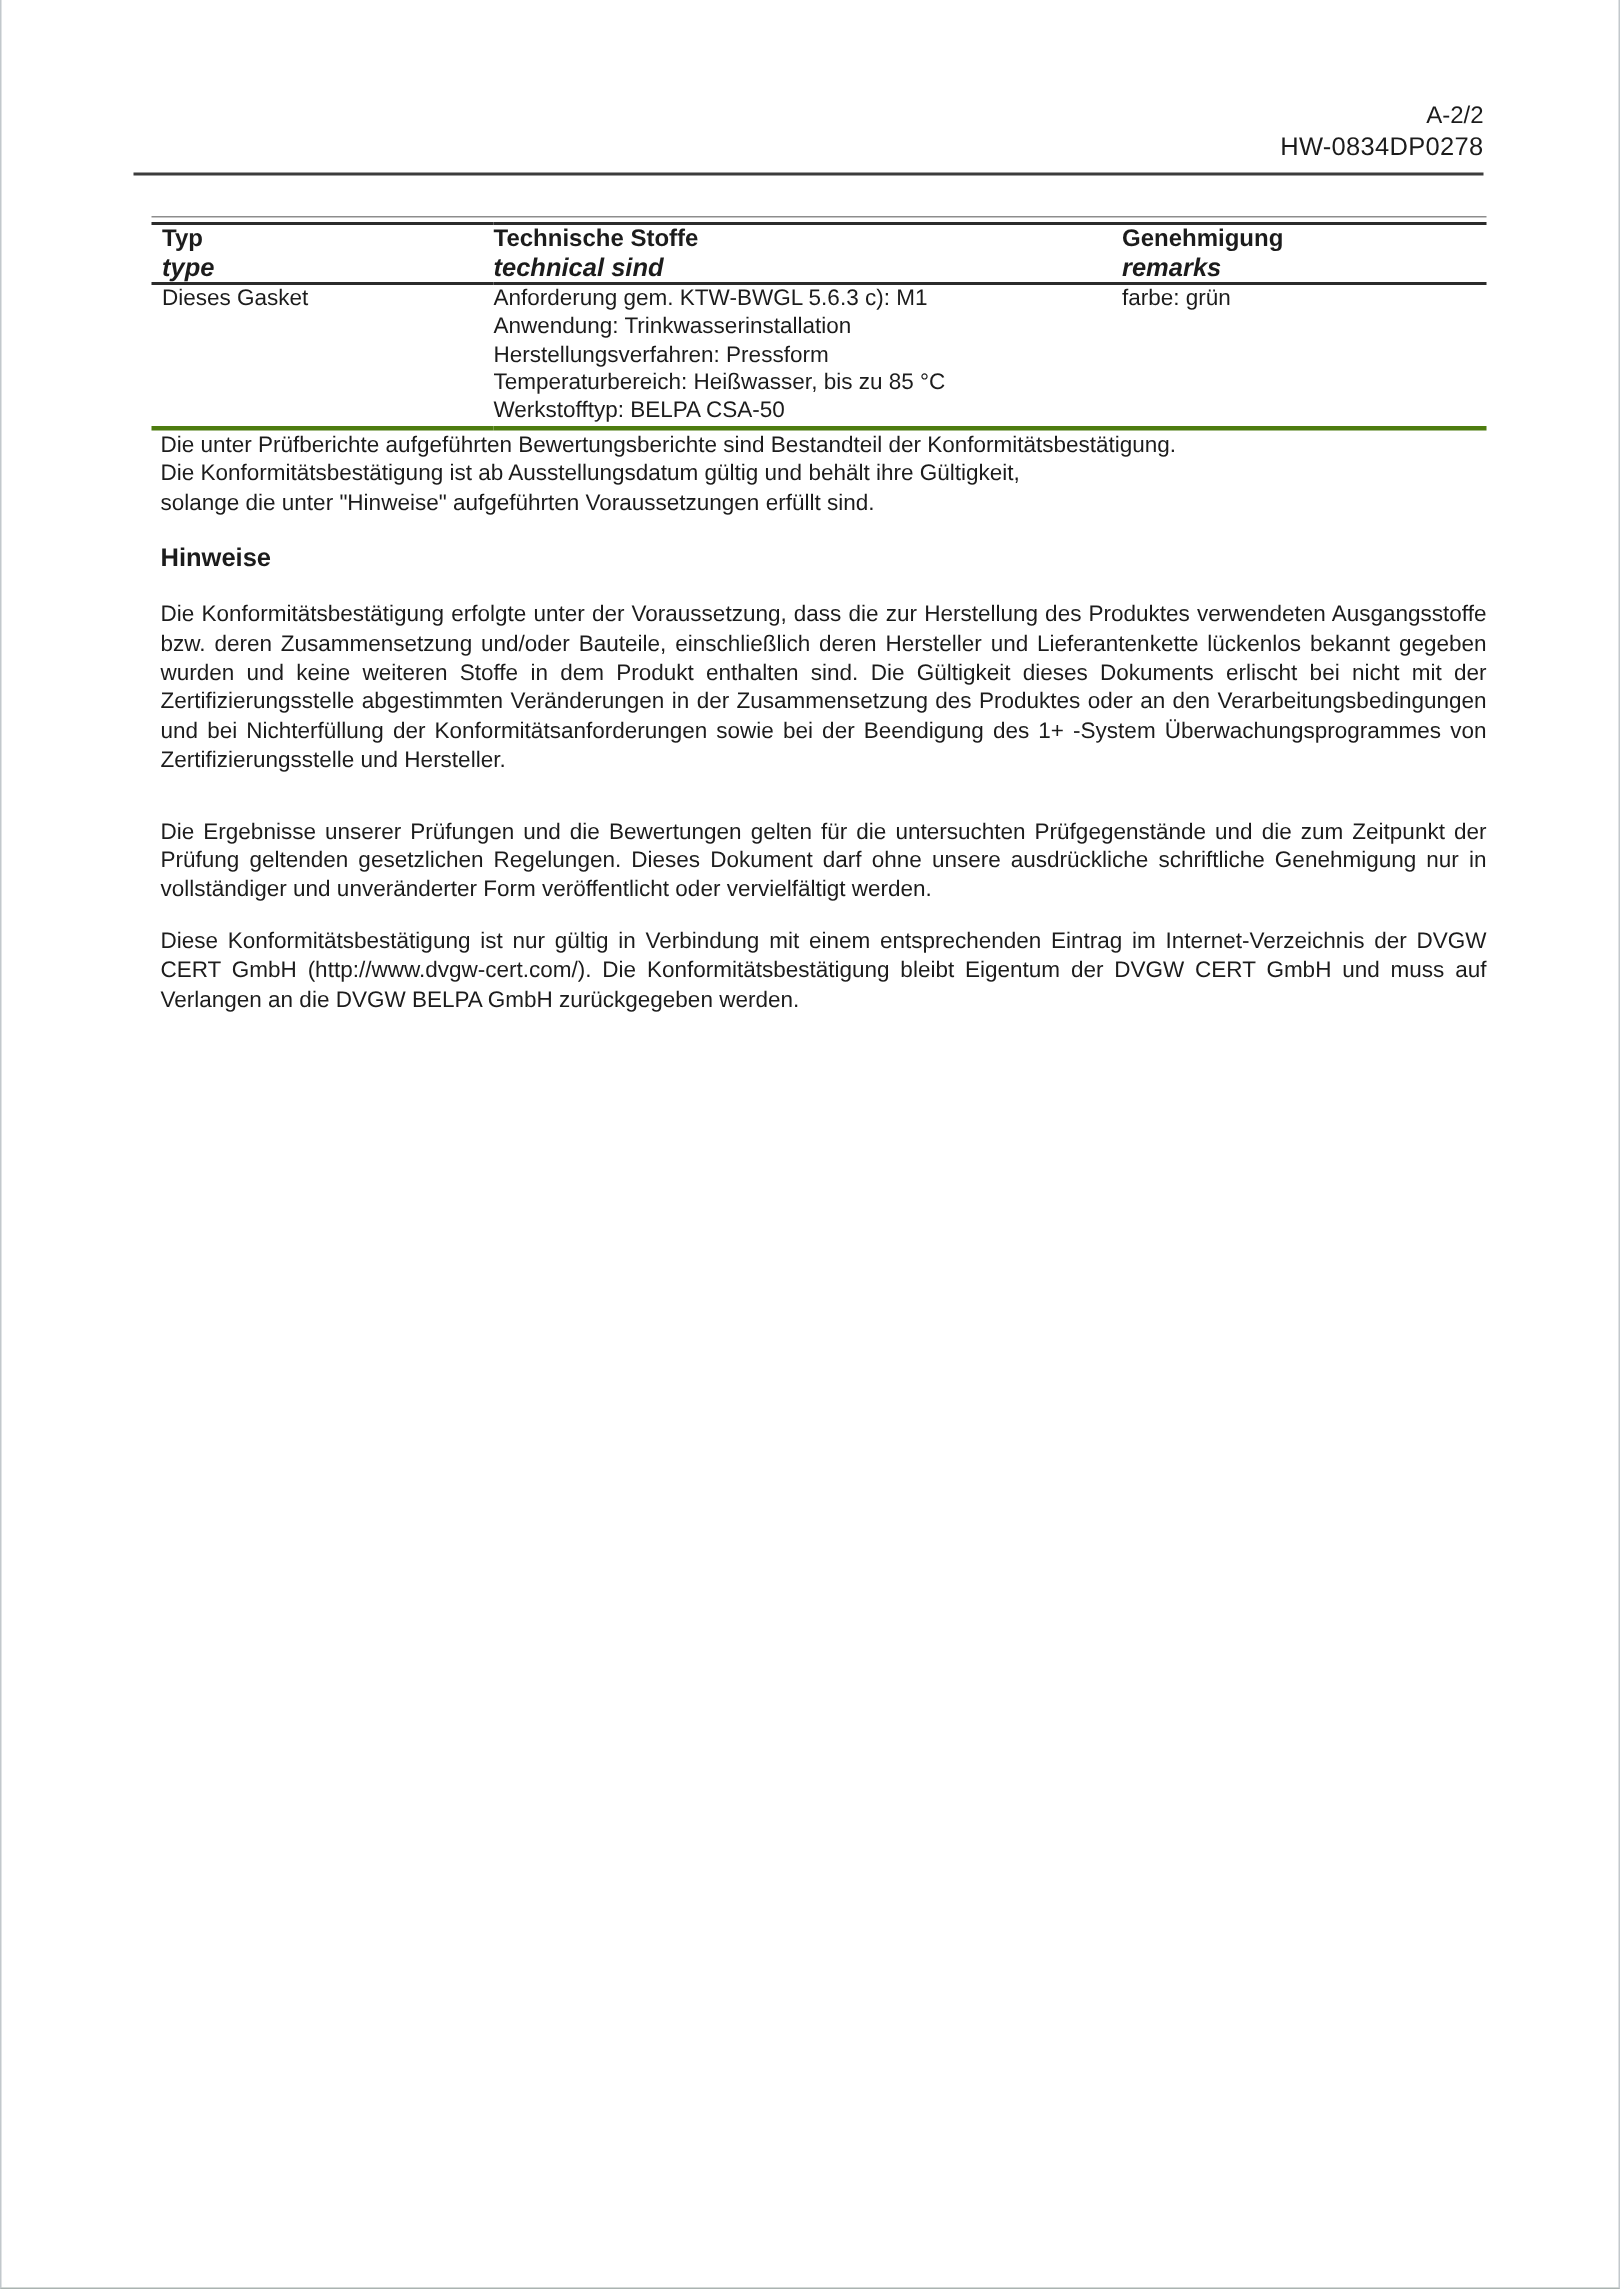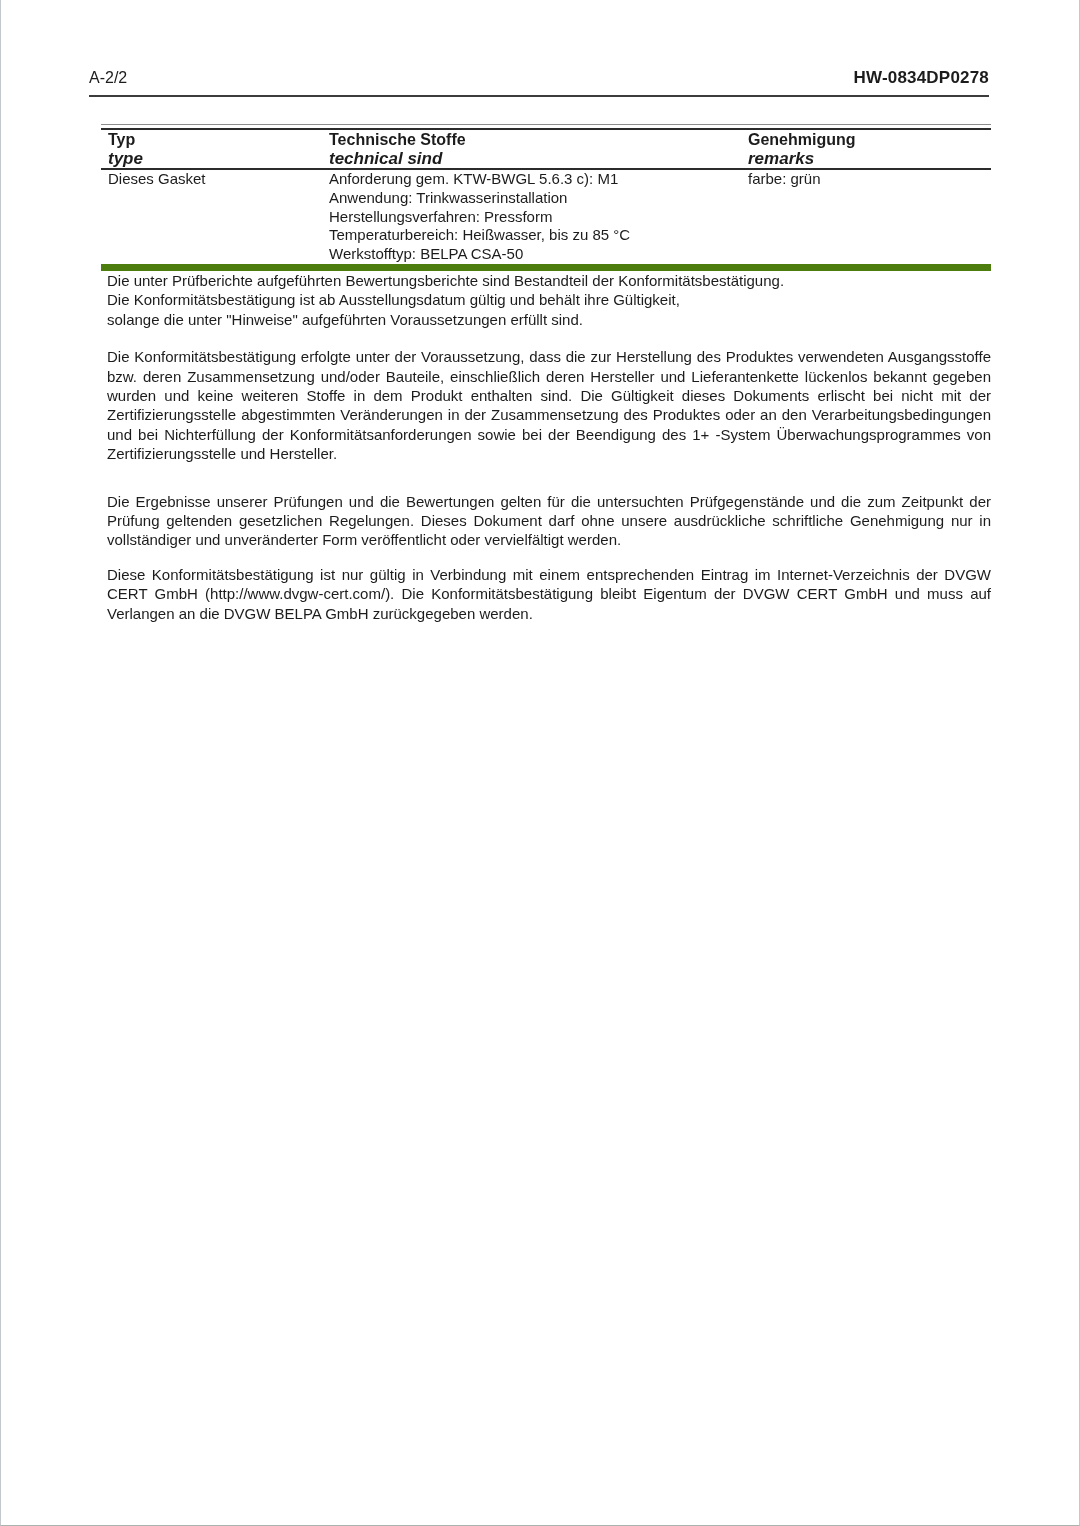--- a/index.html
+++ b/index.html
@@ -12,35 +12,36 @@
     border-left: 1px solid #c2c8cc;
     border-right: 1px solid #c2c8cc;
     border-bottom: 1px solid #aab3b0;
     overflow: hidden;
   }
 
   
   .doc-header {
     display: flex; justify-content: space-between; align-items: flex-end;
     margin: 68px 90px 0 88px;
+    flex-direction: column;
   }
   .page-label { font-size: 16px; line-height: 20px; }
-  .doc-number { font-size: 17px; line-height: 20px; font-weight: bold; letter-spacing: .2px; }
+  .doc-number { font-size: 17px; line-height: 20px; font-weight: normal; letter-spacing: .2px; }
   .header-rule {
     height: 0; border-top: 2px solid #3c3c3c;
     margin: 7px 90px 0 88px;
   }
 
   
   .spec-table-wrap { margin: 27px 90px 0 100px; width: 890px; }
   .rule-thin-top { height: 0; border-top: 1px solid #8d8d8d; margin-bottom: 3px; }
   table.spec-table {
     width: 890px; table-layout: fixed; border-collapse: collapse;
     border-top: 2px solid #2b2b2b;
-    border-bottom: 7px solid #4d7c0f;
+    border-bottom: 3px solid #4d7c0f;
   }
   table.spec-table col.c1 { width: 228px; }
   table.spec-table col.c2 { width: 419px; }
   table.spec-table col.c3 { width: 243px; }
   table.spec-table th, table.spec-table td {
     text-align: left; vertical-align: top; padding: 0;
   }
   table.spec-table th:first-child, table.spec-table td:first-child { padding-left: 7px; }
   thead tr { border-bottom: 2px solid #2b2b2b; }
   thead th { font-weight: normal; padding-top: 3px; padding-bottom: 2px; }
@@ -115,17 +116,18 @@
       </tr>
     </tbody>
   </table>
 </div>
 
 <div class="doc-body">
   <div class="intro-note">Die unter Prüfberichte aufgeführten Bewertungsberichte sind Bestandteil der Konformitätsbestätigung.
 Die Konformitätsbestätigung ist ab Ausstellungsdatum gültig und behält ihre Gültigkeit,
 solange die unter "Hinweise" aufgeführten Voraussetzungen erfüllt sind.</div>
 
+  <div class="hinweise-heading">Hinweise</div>
 
   <p class="body-para para-1">Die Konformitätsbestätigung erfolgte unter der Voraussetzung, dass die zur Herstellung des Produktes verwendeten Ausgangsstoffe bzw. deren Zusammensetzung und/oder Bauteile, einschließlich deren Hersteller und Lieferantenkette lückenlos bekannt gegeben wurden und keine weiteren Stoffe in dem Produkt enthalten sind. Die Gültigkeit dieses Dokuments erlischt bei nicht mit der Zertifizierungsstelle abgestimmten Veränderungen in der Zusammensetzung des Produktes oder an den Verarbeitungsbedingungen und bei Nichterfüllung der Konformitätsanforderungen sowie bei der Beendigung des 1+ -System Überwachungsprogrammes von Zertifizierungsstelle und Hersteller.</p>
   <p class="body-para para-2">Die Ergebnisse unserer Prüfungen und die Bewertungen gelten für die untersuchten Prüfgegenstände und die zum Zeitpunkt der Prüfung geltenden gesetzlichen Regelungen.  Dieses Dokument darf ohne unsere ausdrückliche schriftliche Genehmigung nur in vollständiger und unveränderter Form veröffentlicht oder vervielfältigt werden.</p>
   <p class="body-para para-3">Diese Konformitätsbestätigung ist nur gültig in Verbindung mit einem entsprechenden Eintrag im Internet-Verzeichnis der DVGW CERT GmbH (http://www.dvgw-cert.com/). Die Konformitätsbestätigung bleibt Eigentum der DVGW CERT GmbH und muss auf Verlangen an die DVGW BELPA GmbH zurückgegeben werden.</p>
 </div>
 
 </body></html>

